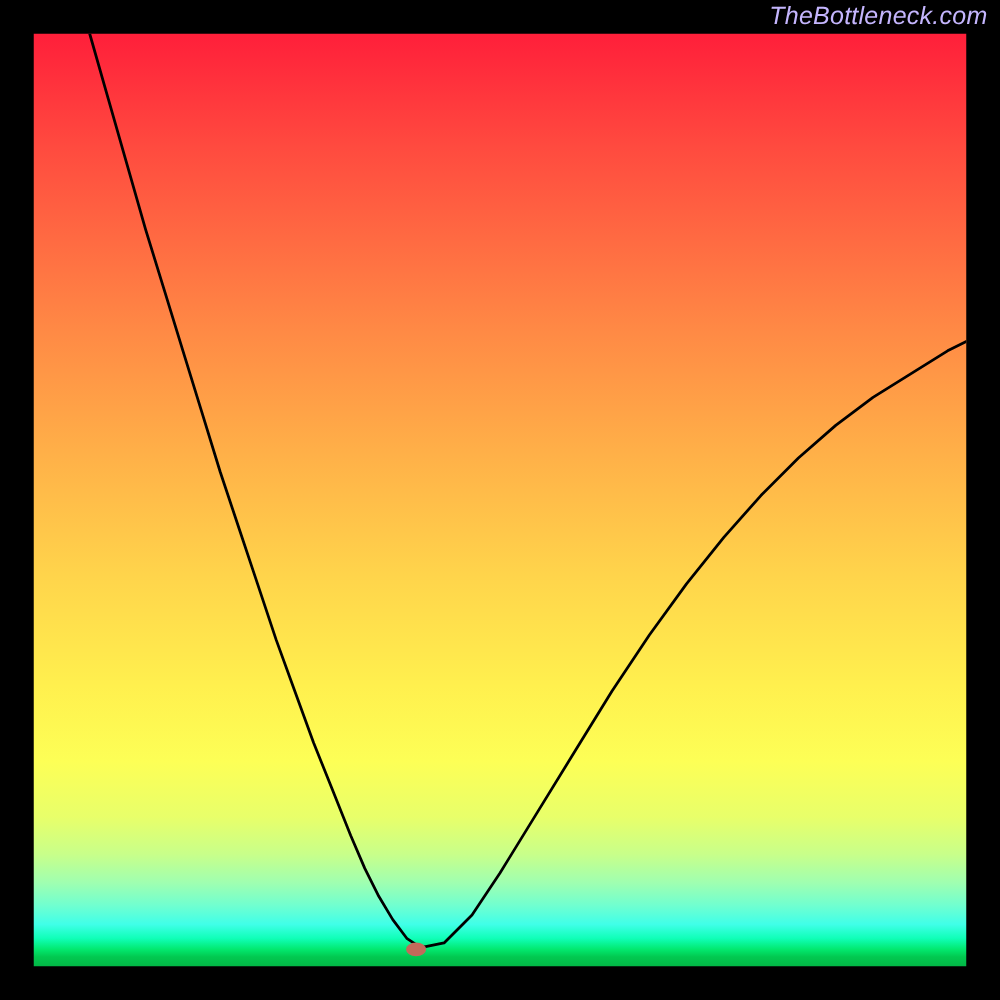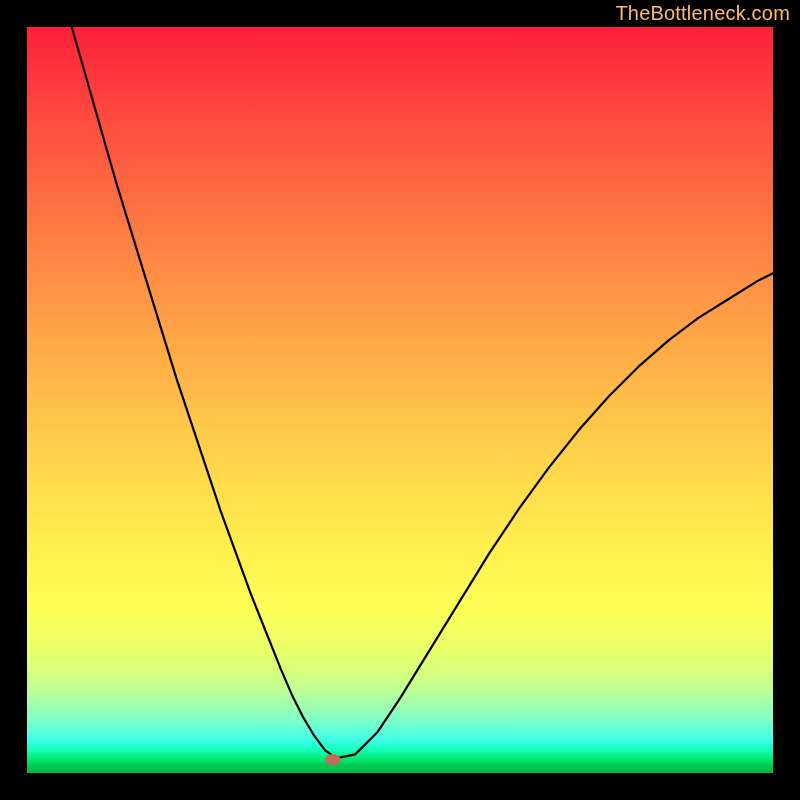--- a/index.html
+++ b/index.html
@@ -42,25 +42,26 @@
       #10ffb8 97%,
       #02e86e 98.2%,
       #02c850 99%,
       #02b846 100%
     );
   }
   .watermark {
     position: absolute;
     top: 2px;
     right: 10px;
-    color: #fdba74;
+    color: #c4b5fd;
     font-size: 20px;
     font-weight: 400;
     letter-spacing: 0.2px;
     user-select: none;
+    font-style: italic;
   }
   .curve-svg {
     position: absolute;
     left: 0;
     top: 0;
     width: 746px;
     height: 746px;
   }
   .curve-path {
     fill: none;

